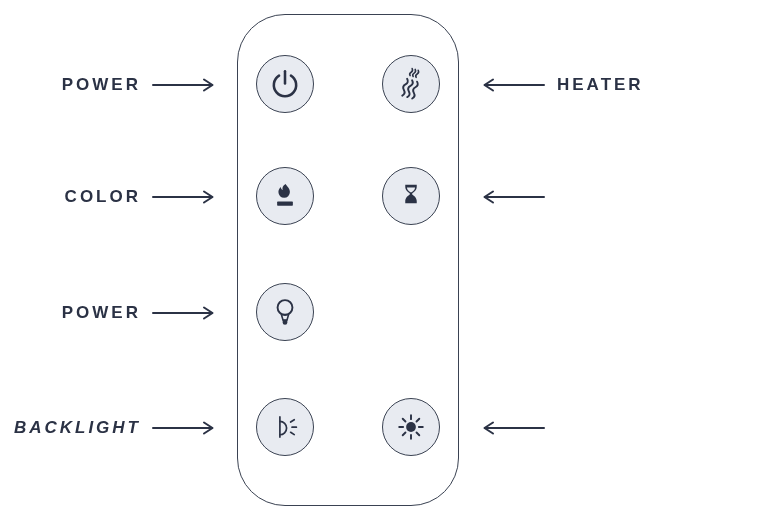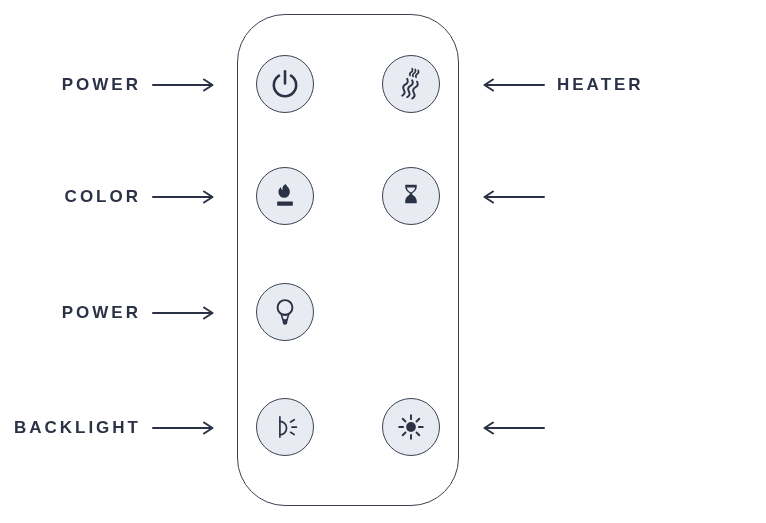--- a/index.html
+++ b/index.html
@@ -14,21 +14,21 @@
   .callout-label{
     position:absolute;
     height:24px;line-height:24px;
     font-size:17px;font-weight:600;
     letter-spacing:3px;
     color:#2b3245;
     white-space:nowrap;
   }
   .callout-label.left{left:0;width:141px;text-align:right;}
   .callout-label.right{left:557px;text-align:center;}
-  .lr1{top:73px;} .lr2{top:185px;} .lr3{top:301px;} .lr4{top:416px;}
+  .lr1{top:73px;} .lr2{top:185px;} .lr3{top:301px;} .lr4{top:416px;font-style:italic;}
   
   .arrow{position:absolute;width:64px;height:16px;}
   .arrow.to-right{left:152px;}
   .arrow.to-left{left:481px;}
   .ar1{top:77px;} .ar2{top:189px;} .ar3{top:305px;} .ar4{top:420px;}
   
   .remote{
     position:absolute;
     left:237px;top:14px;
     width:222px;height:492px;

